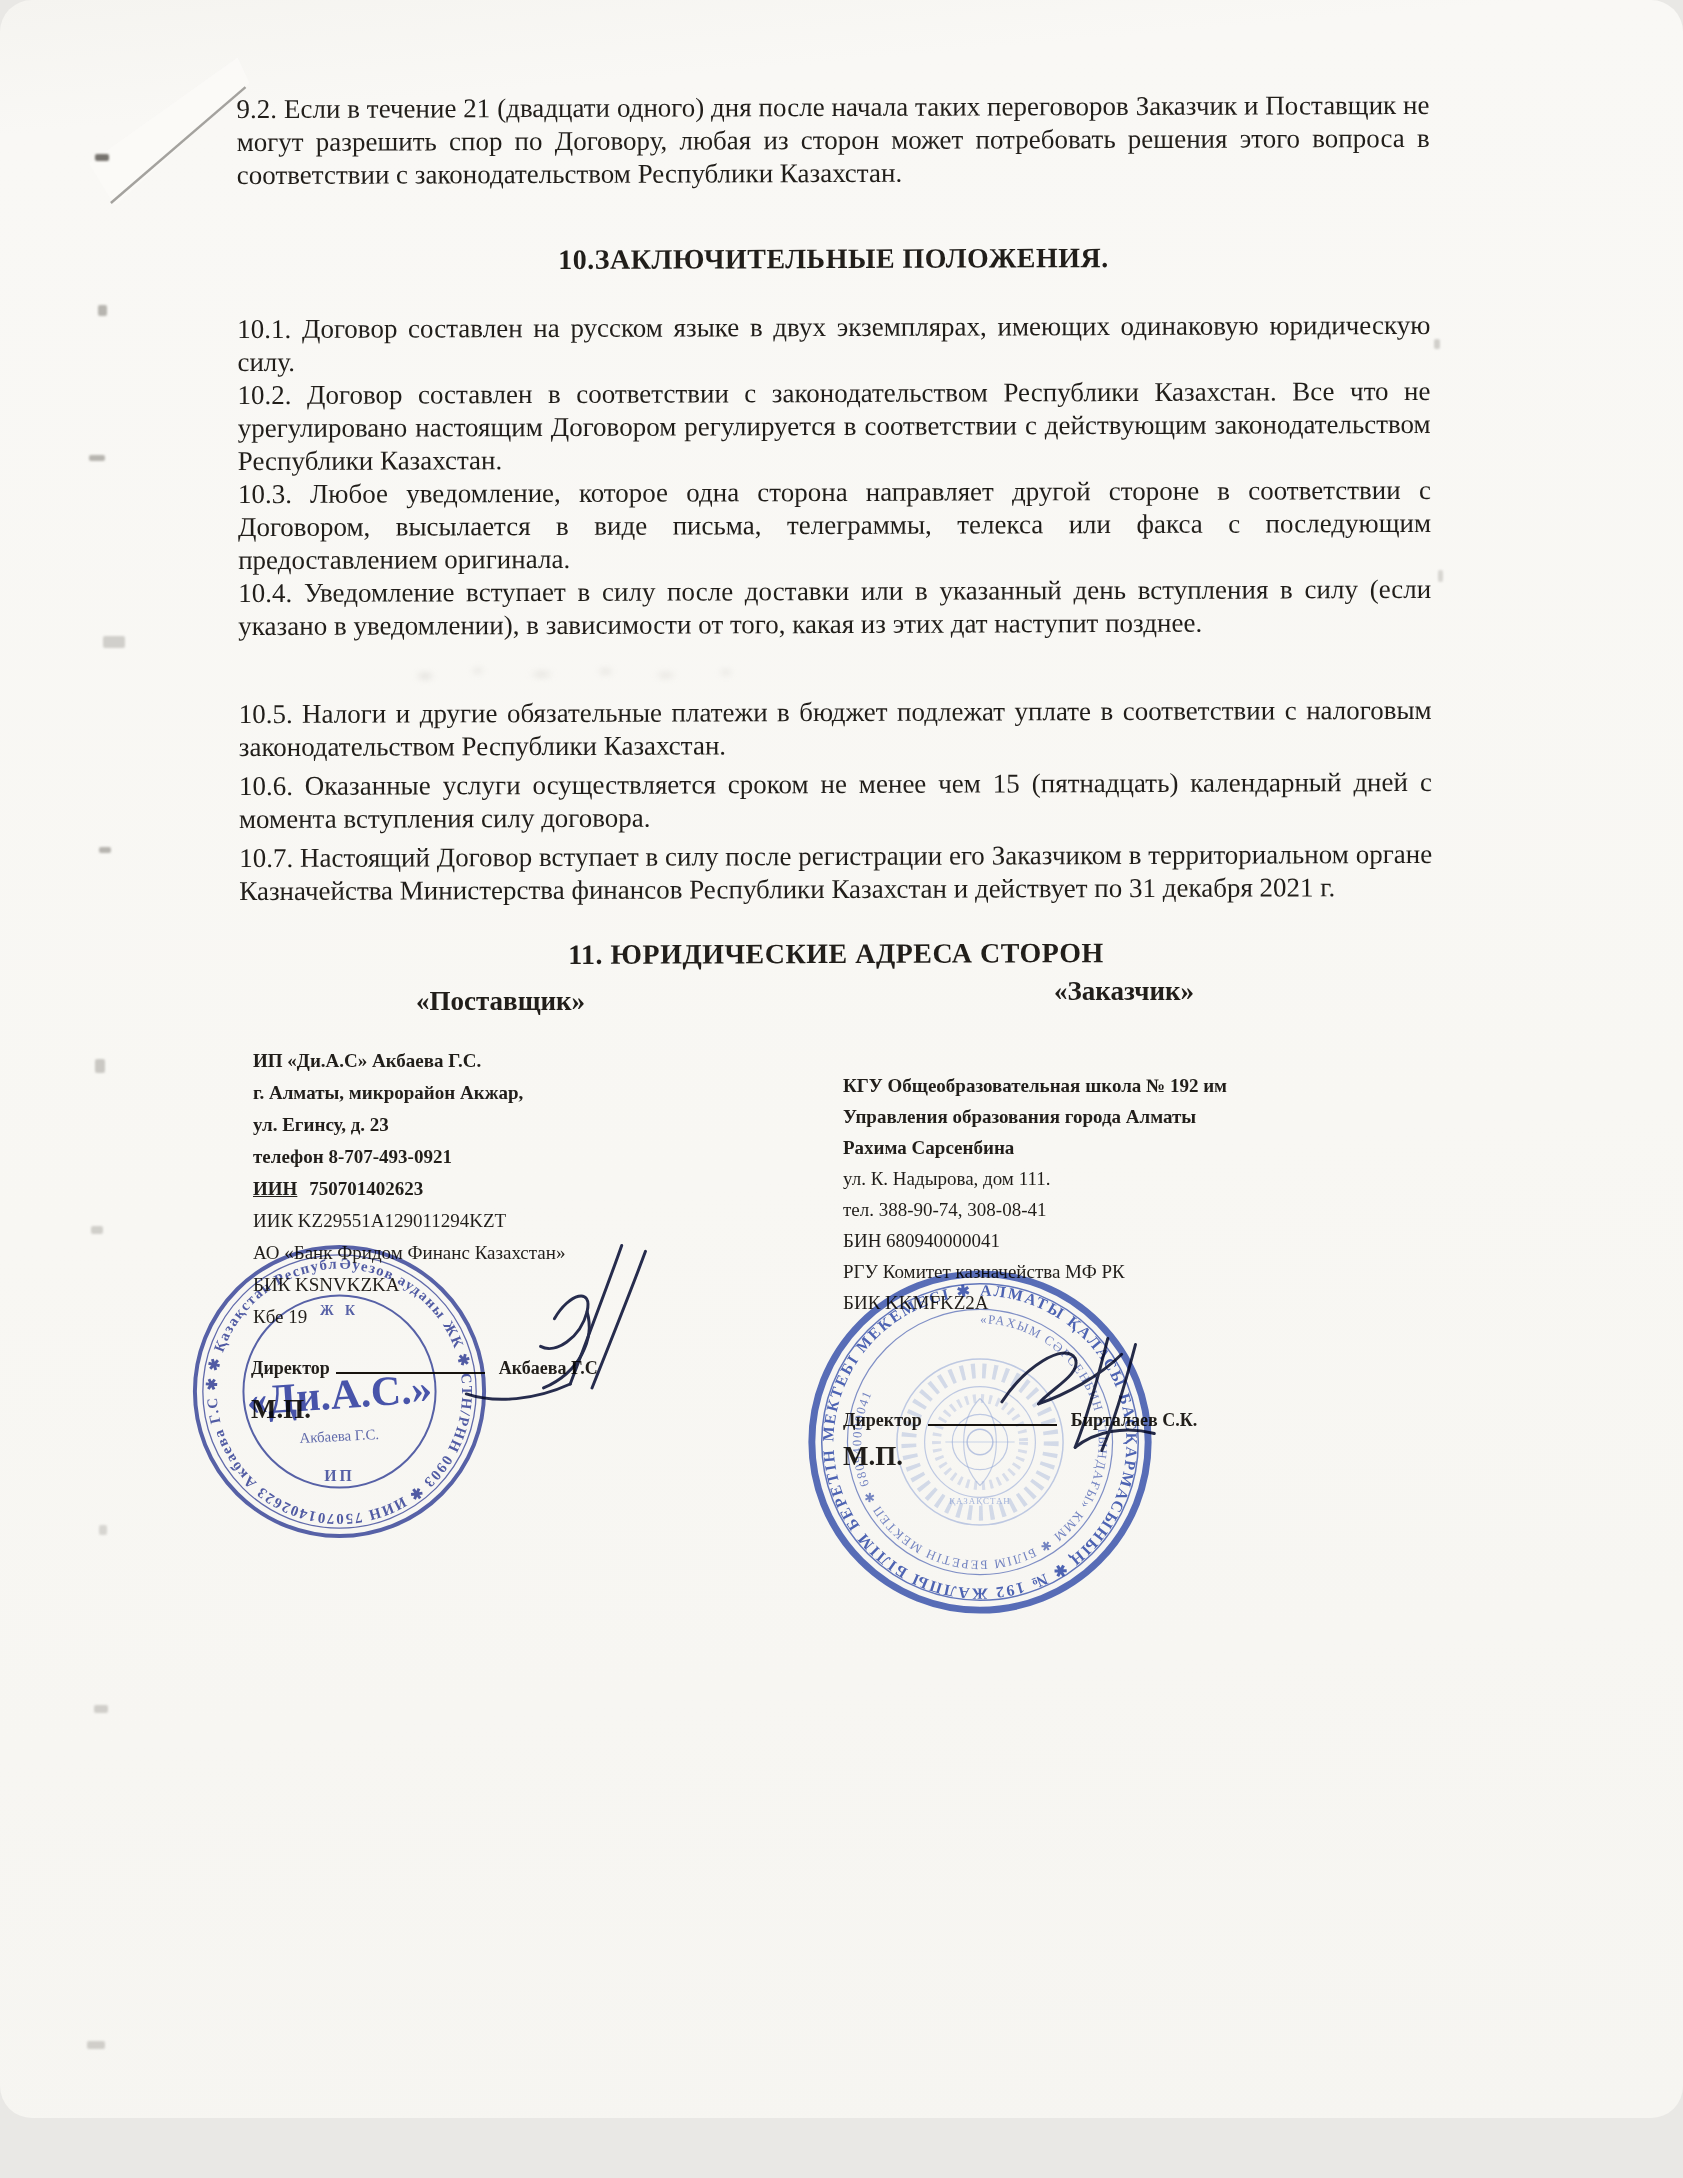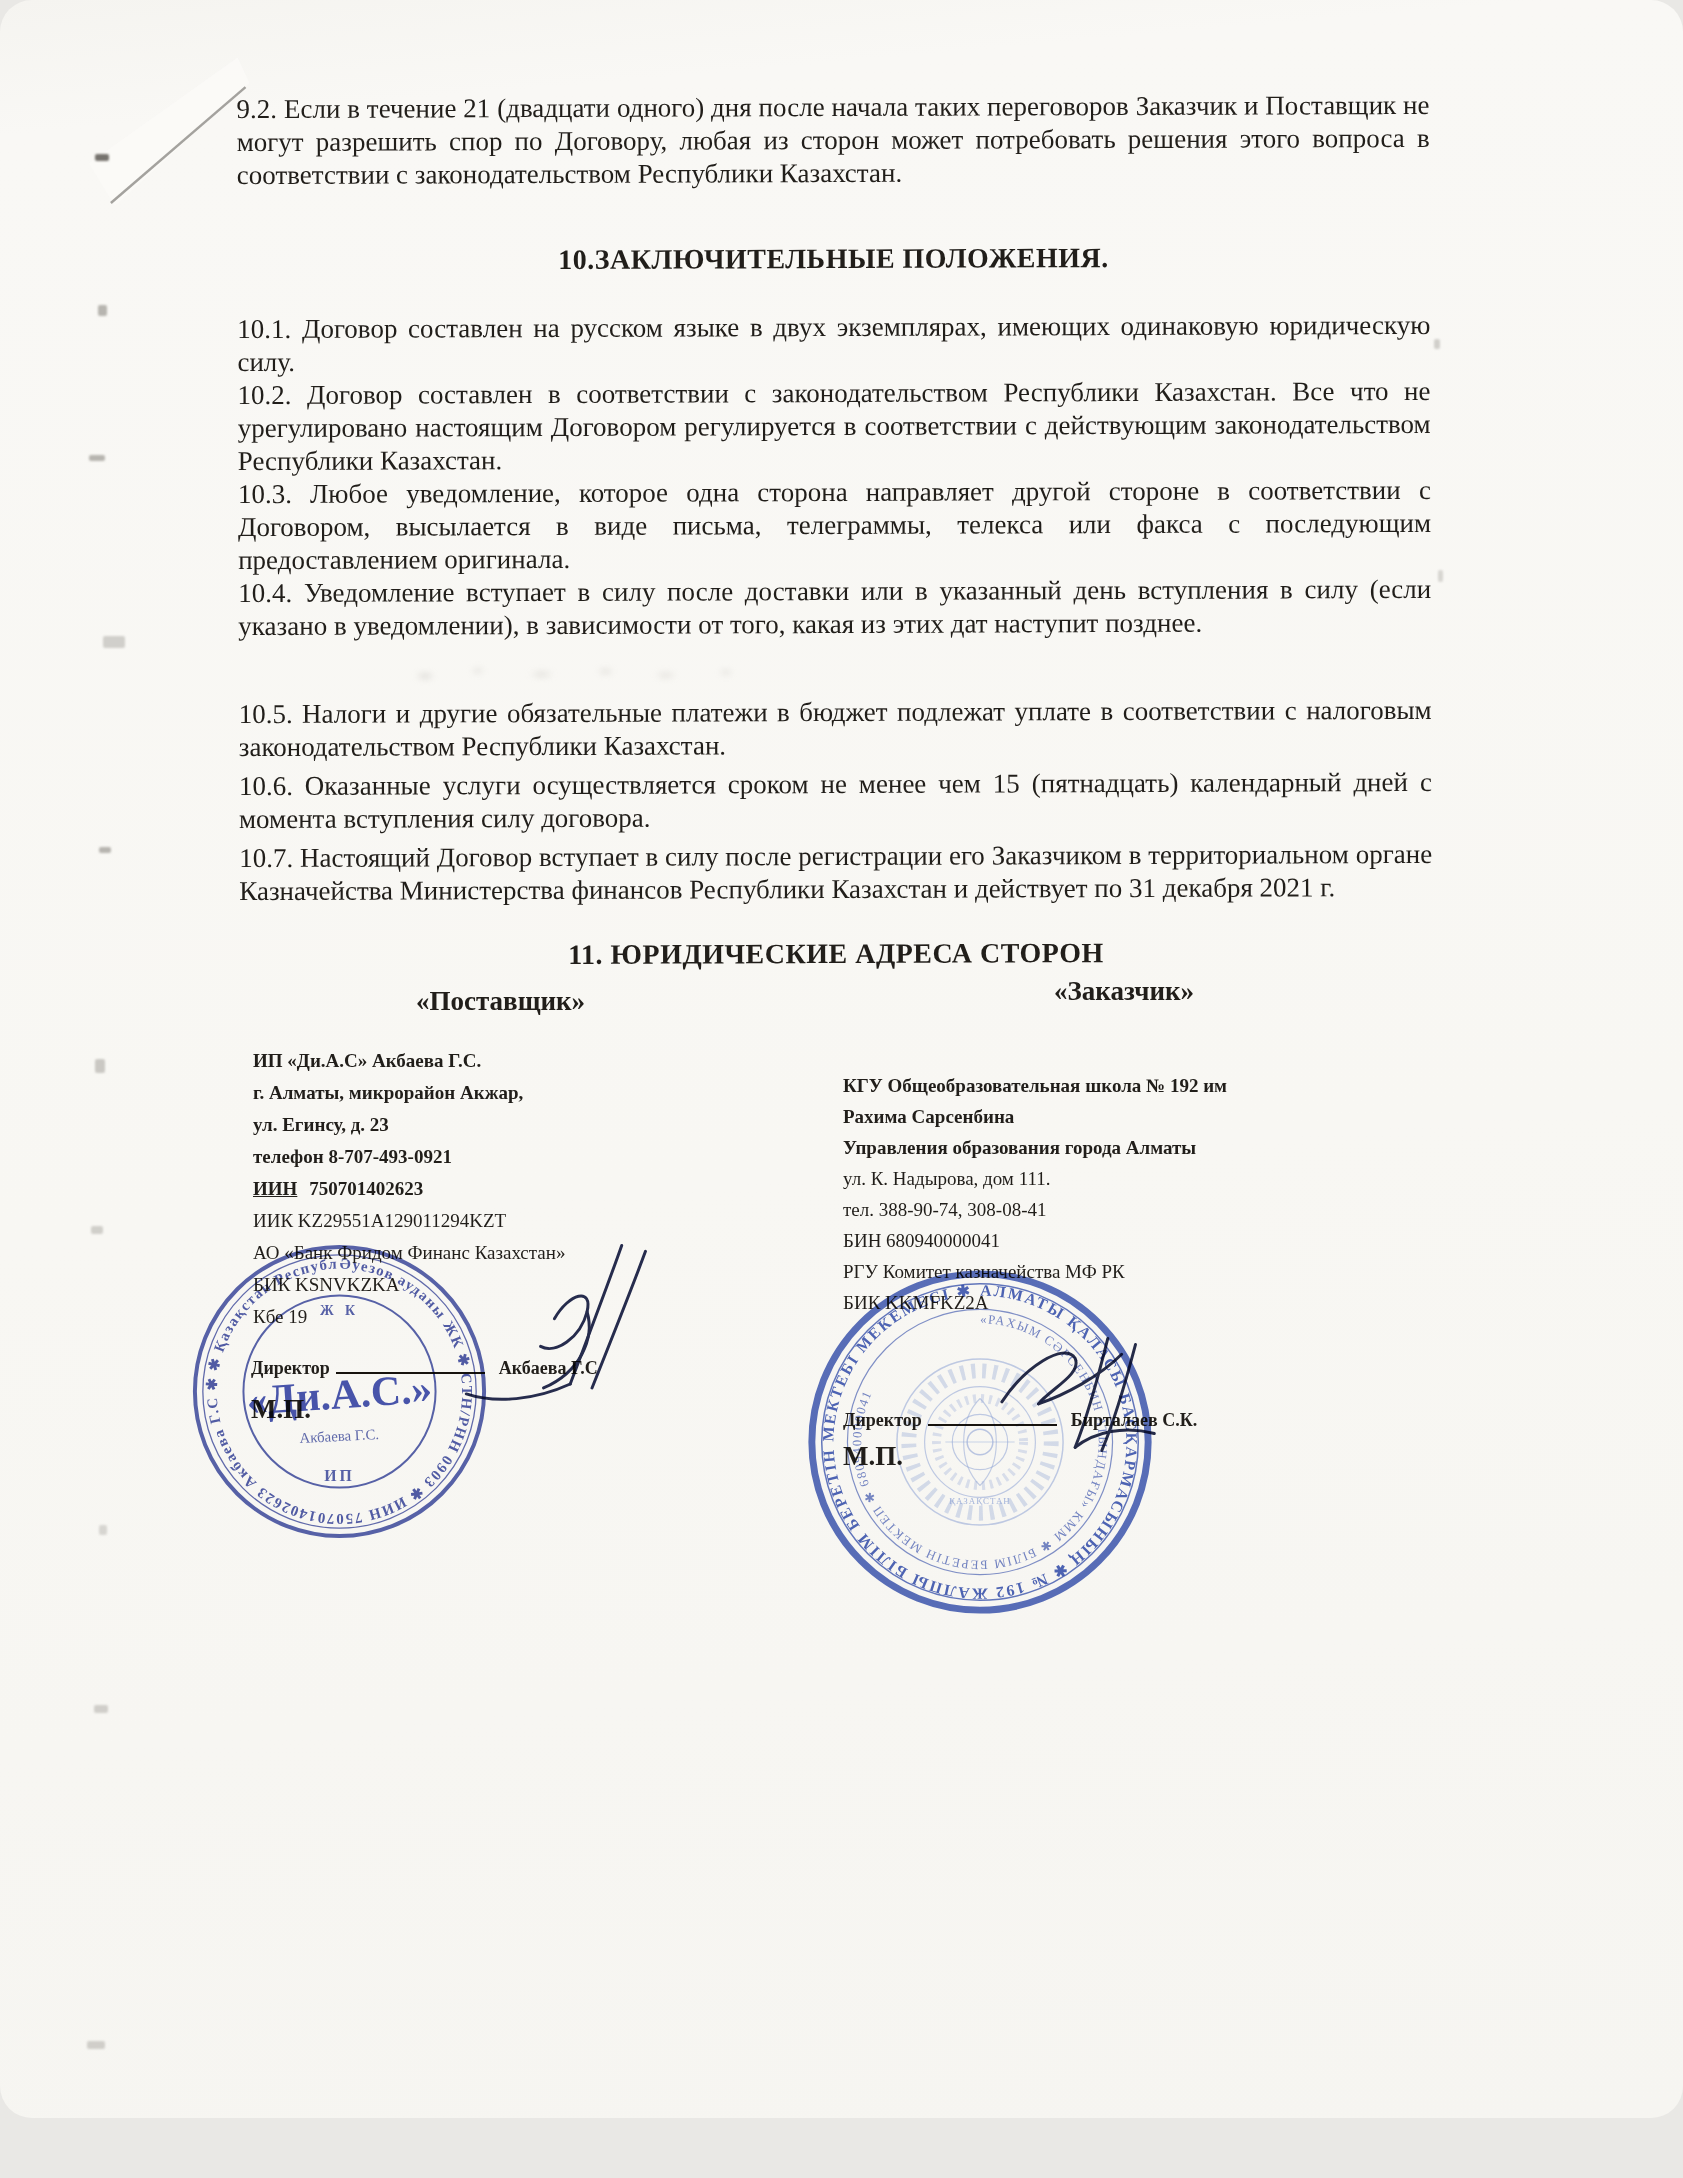--- a/index.html
+++ b/index.html
@@ -90,22 +90,22 @@
     <div class="line b">телефон 8-707-493-0921</div>
     <div class="line b"><span class="u">ИИН</span><span>750701402623</span></div>
     <div class="line">ИИК KZ29551A129011294KZT</div>
     <div class="line">АО «Банк Фридом Финанс Казахстан»</div>
     <div class="line">БИК KSNVKZKA</div>
     <div class="line">Кбе 19</div>
   </div>
 
   <div class="col customer-col" style="left:843px;top:1040px;margin-top:30px;">
     <div class="line b">КГУ Общеобразовательная школа № 192 им</div>
+    <div class="line b">Управления образования города Алматы</div>
     <div class="line b">Рахима Сарсенбина</div>
-    <div class="line b">Управления образования города Алматы</div>
     <div class="line">ул. К. Надырова, дом 111.</div>
     <div class="line">тел. 388-90-74, 308-08-41</div>
     <div class="line">БИН 680940000041</div>
     <div class="line">РГУ Комитет казначейства МФ РК</div>
     <div class="line">БИК KKMFKZ2A</div>
   </div>
 
   <div class="director-row" style="left:251px;top:1358px;">
     <span class="b">Директор</span>
     <span class="dir-underline" style="width:149px;"></span>

